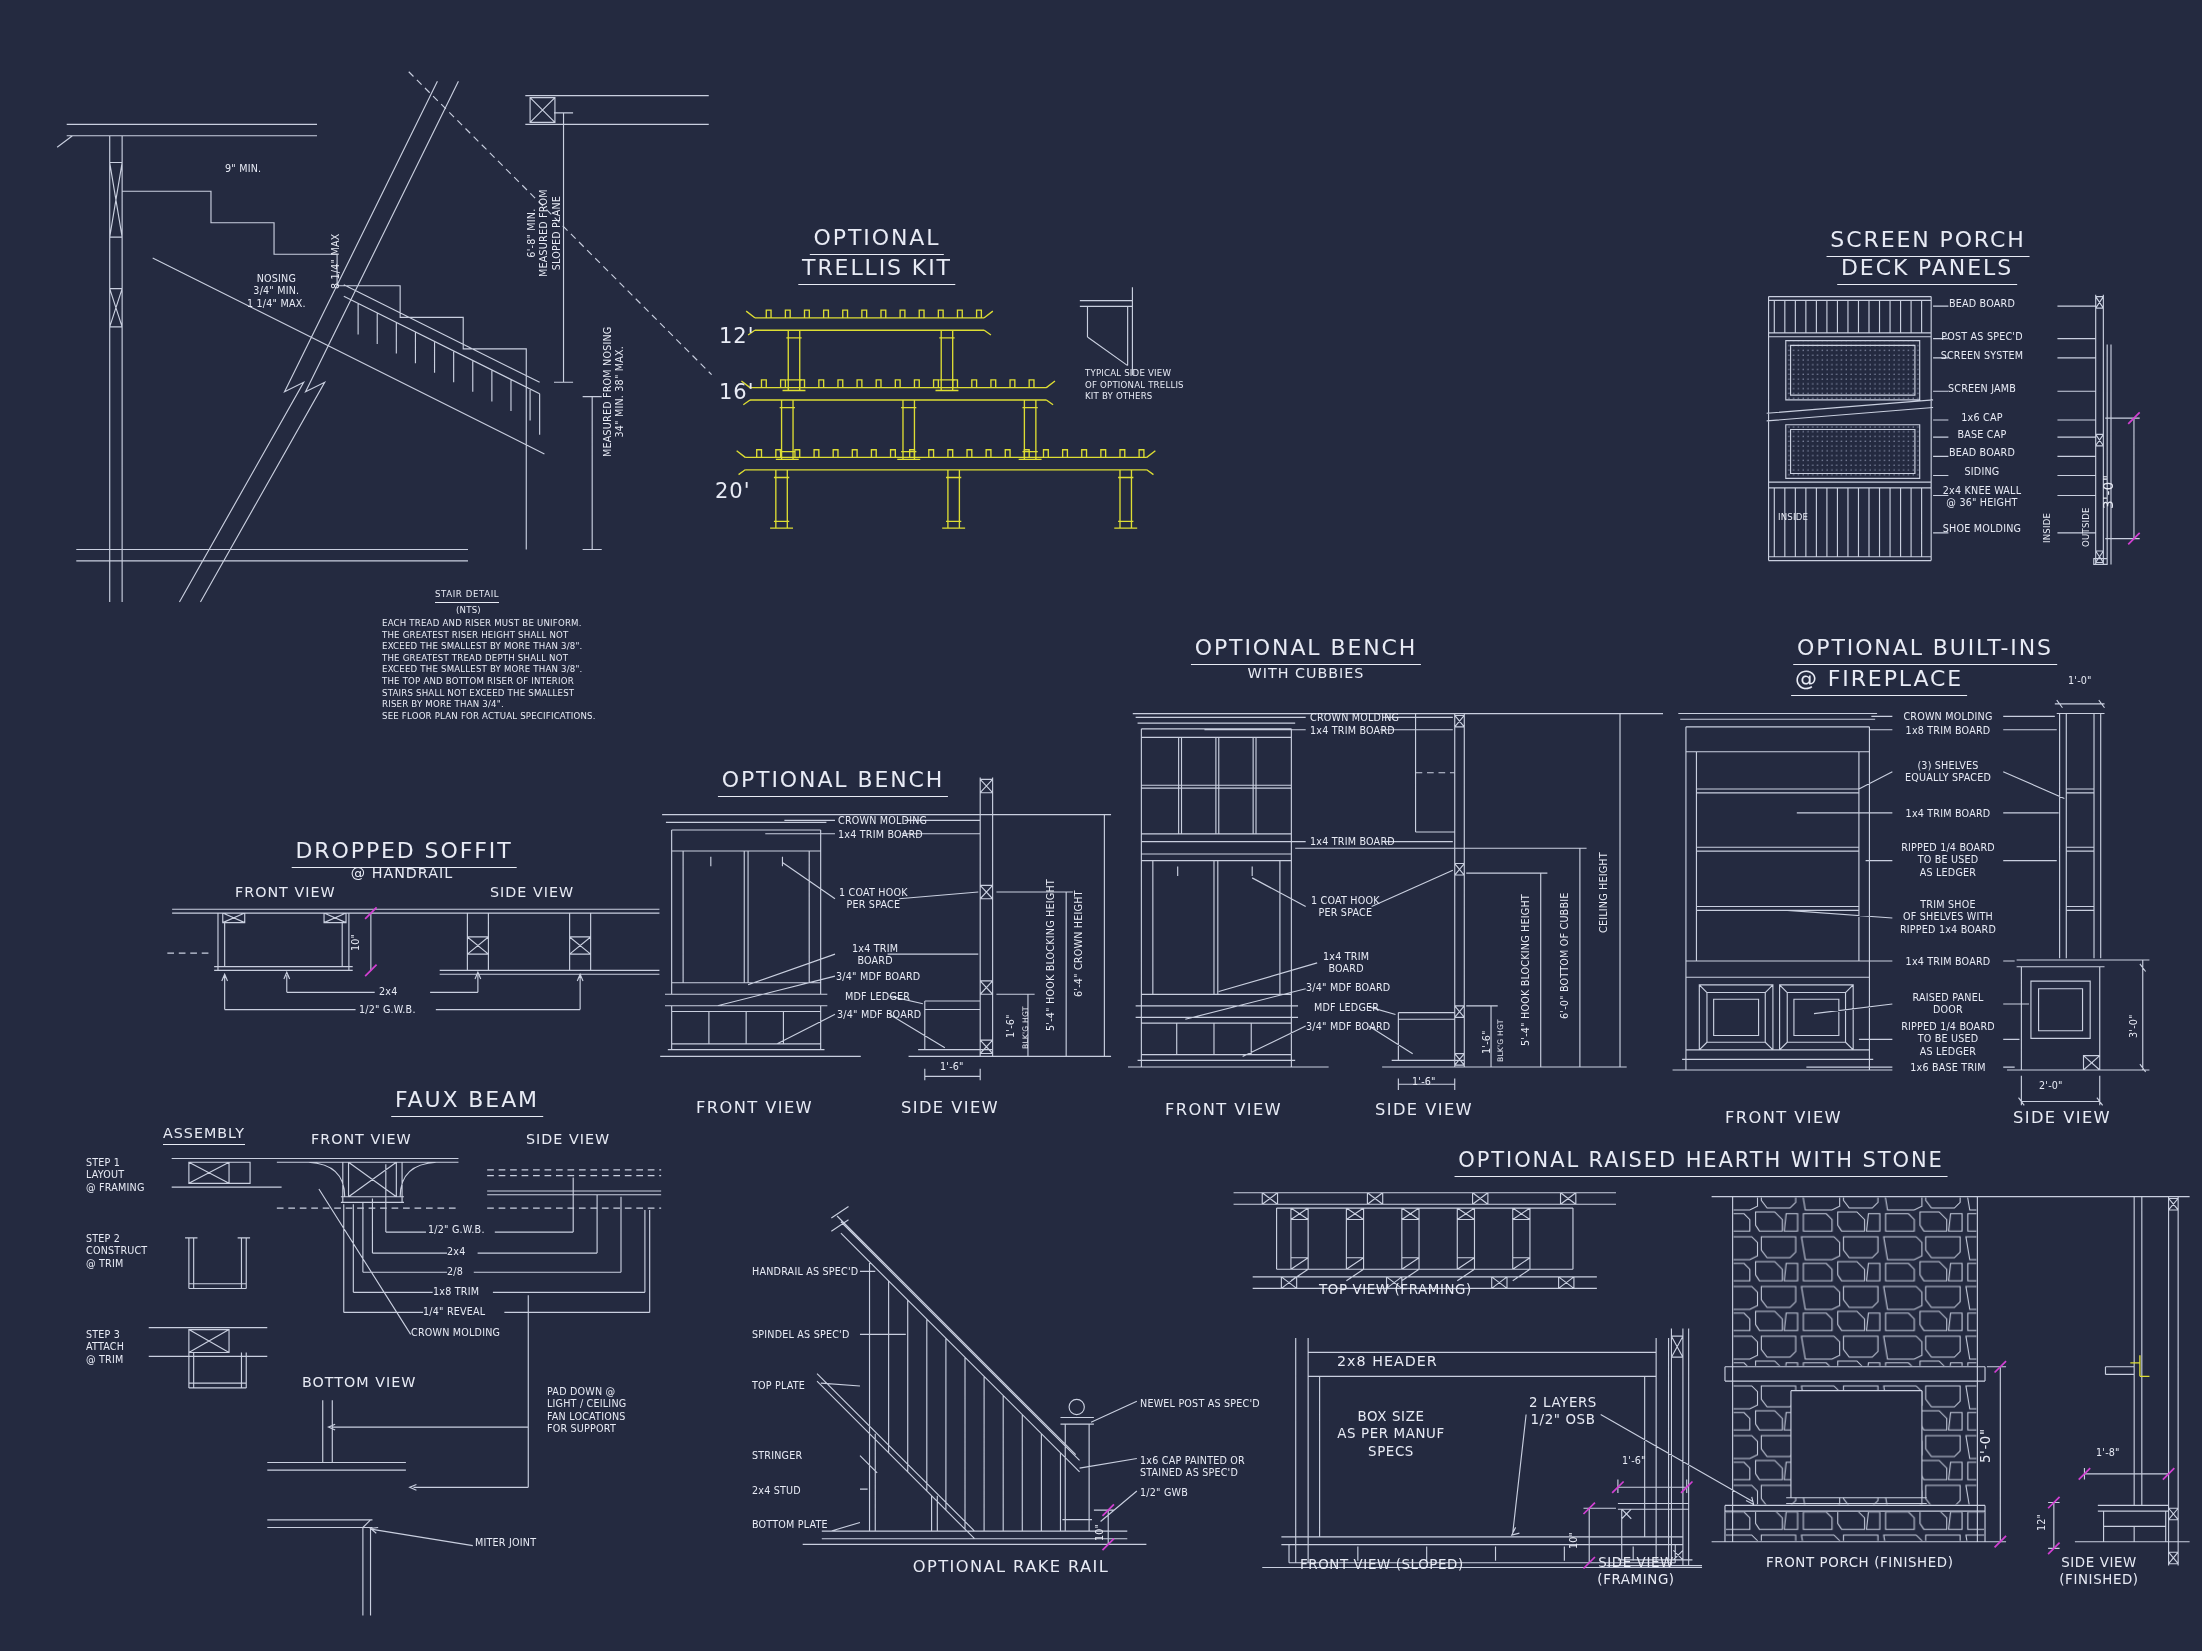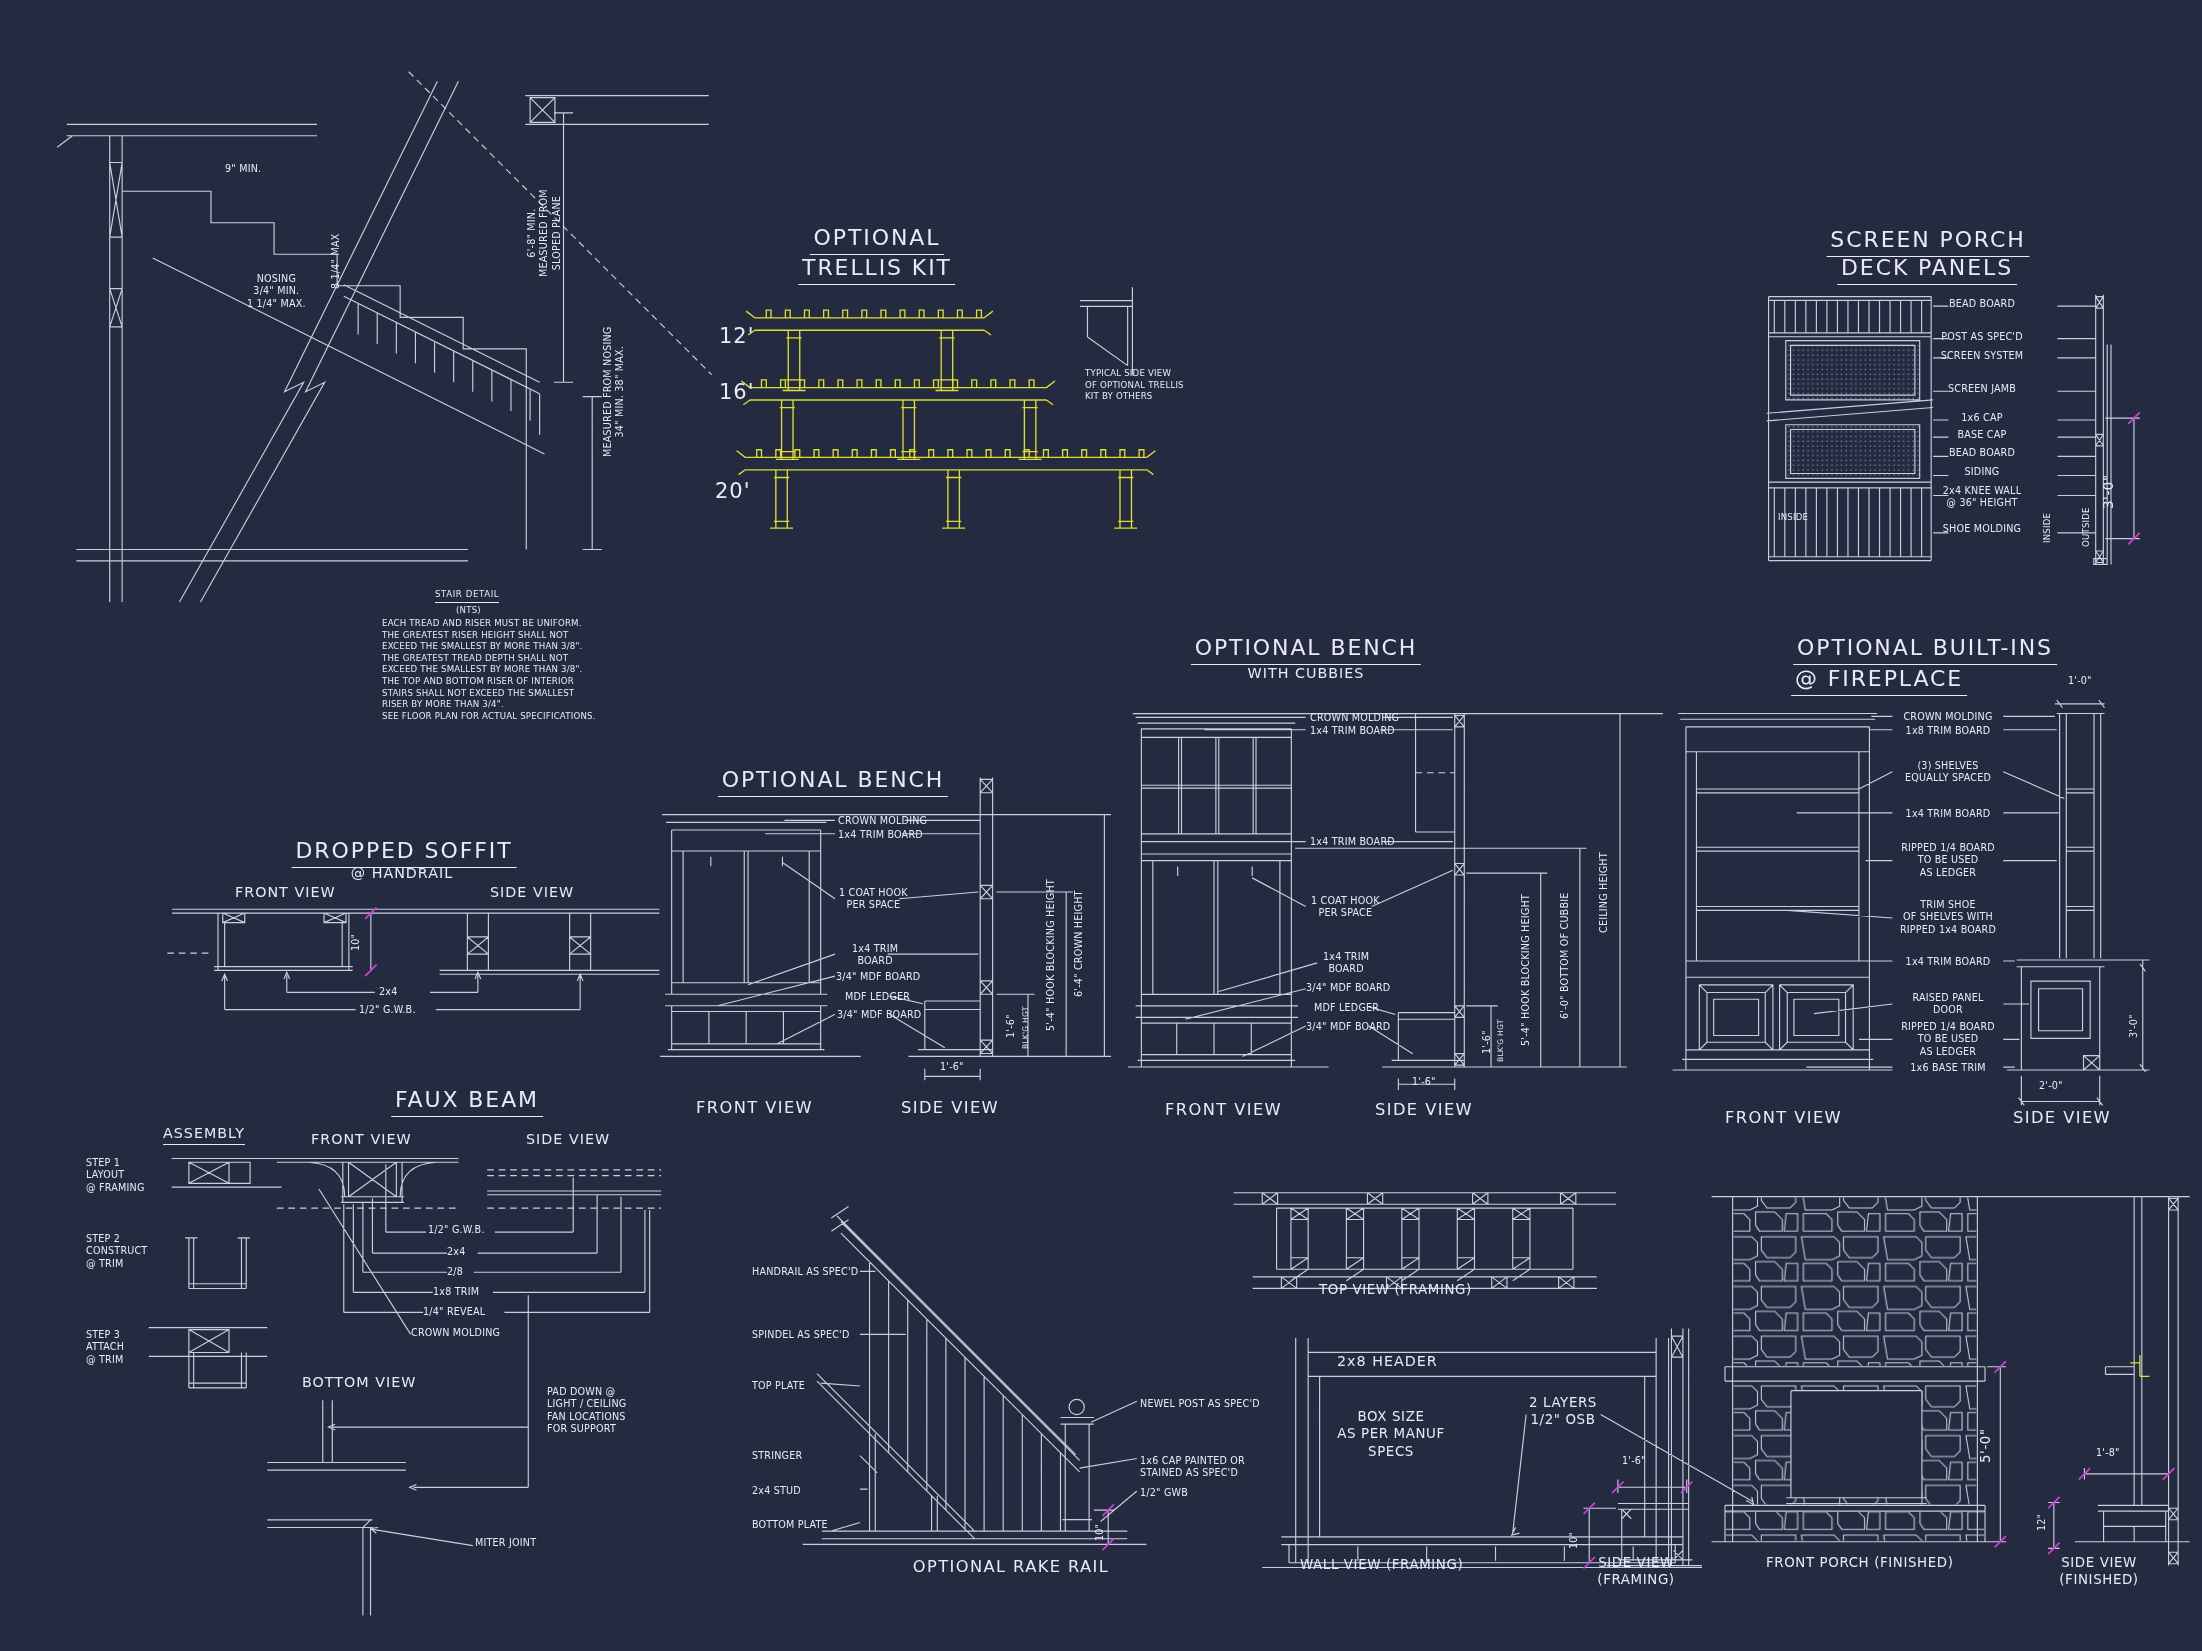--- a/index.html
+++ b/index.html
@@ -461,30 +461,31 @@
       M890,373H1010
       M900,302H988 M900,296V308 M988,296V308
       M868,332V380 M862,332H874 M862,380H874"></path>
     <path class="yl" d="M958,178V200 M958,200H968 M948,186H958"></path>
     <path class="mg" d="M406,322l12,-12 M478,322l12,-12
       M376,344l12,-12 M376,401l12,-12
       M806,196l12,-12 M806,379l12,-12
       M894,308l12,-12 M982,308l12,-12
       M862,338l12,-12 M862,386l12,-12"></path>
   </svg>
+  <div class="lbl title cx" style="left:1701px;top:1147px;font-size:21px">OPTIONAL RAISED HEARTH WITH STONE</div>
   <div class="lbl t14" style="left:1319px;top:1281px">TOP VIEW (FRAMING)</div>
   <div class="lbl t15" style="left:1337px;top:1352px">2x8 HEADER</div>
   <div class="lbl t14 cx c" style="left:1391px;top:1408px">BOX SIZE
 AS PER MANUF
 SPECS</div>
   <div class="lbl t14 cx c" style="left:1563px;top:1394px">2 LAYERS
 1/2" OSB</div>
   <div class="lbl" style="left:1622px;top:1455px">1'-6"</div>
   <div class="lbl rot" style="left:1568px;top:1549px">10"</div>
-  <div class="lbl t14" style="left:1300px;top:1556px">WALL VIEW (FRAMING)</div>
+  <div class="lbl t14" style="left:1300px;top:1556px">FRONT VIEW (SLOPED)</div>
   <div class="lbl t14 cx c" style="left:1636px;top:1554px">SIDE VIEW
 (FRAMING)</div>
   <div class="lbl rot t14" style="left:1977px;top:1463px">5'-0"</div>
   <div class="lbl t14" style="left:1766px;top:1554px">FRONT PORCH (FINISHED)</div>
   <div class="lbl" style="left:2096px;top:1447px">1'-8"</div>
   <div class="lbl rot" style="left:2036px;top:1531px">12"</div>
   <div class="lbl t14 cx c" style="left:2099px;top:1554px">SIDE VIEW
 (FINISHED)</div>
 
 </div>

